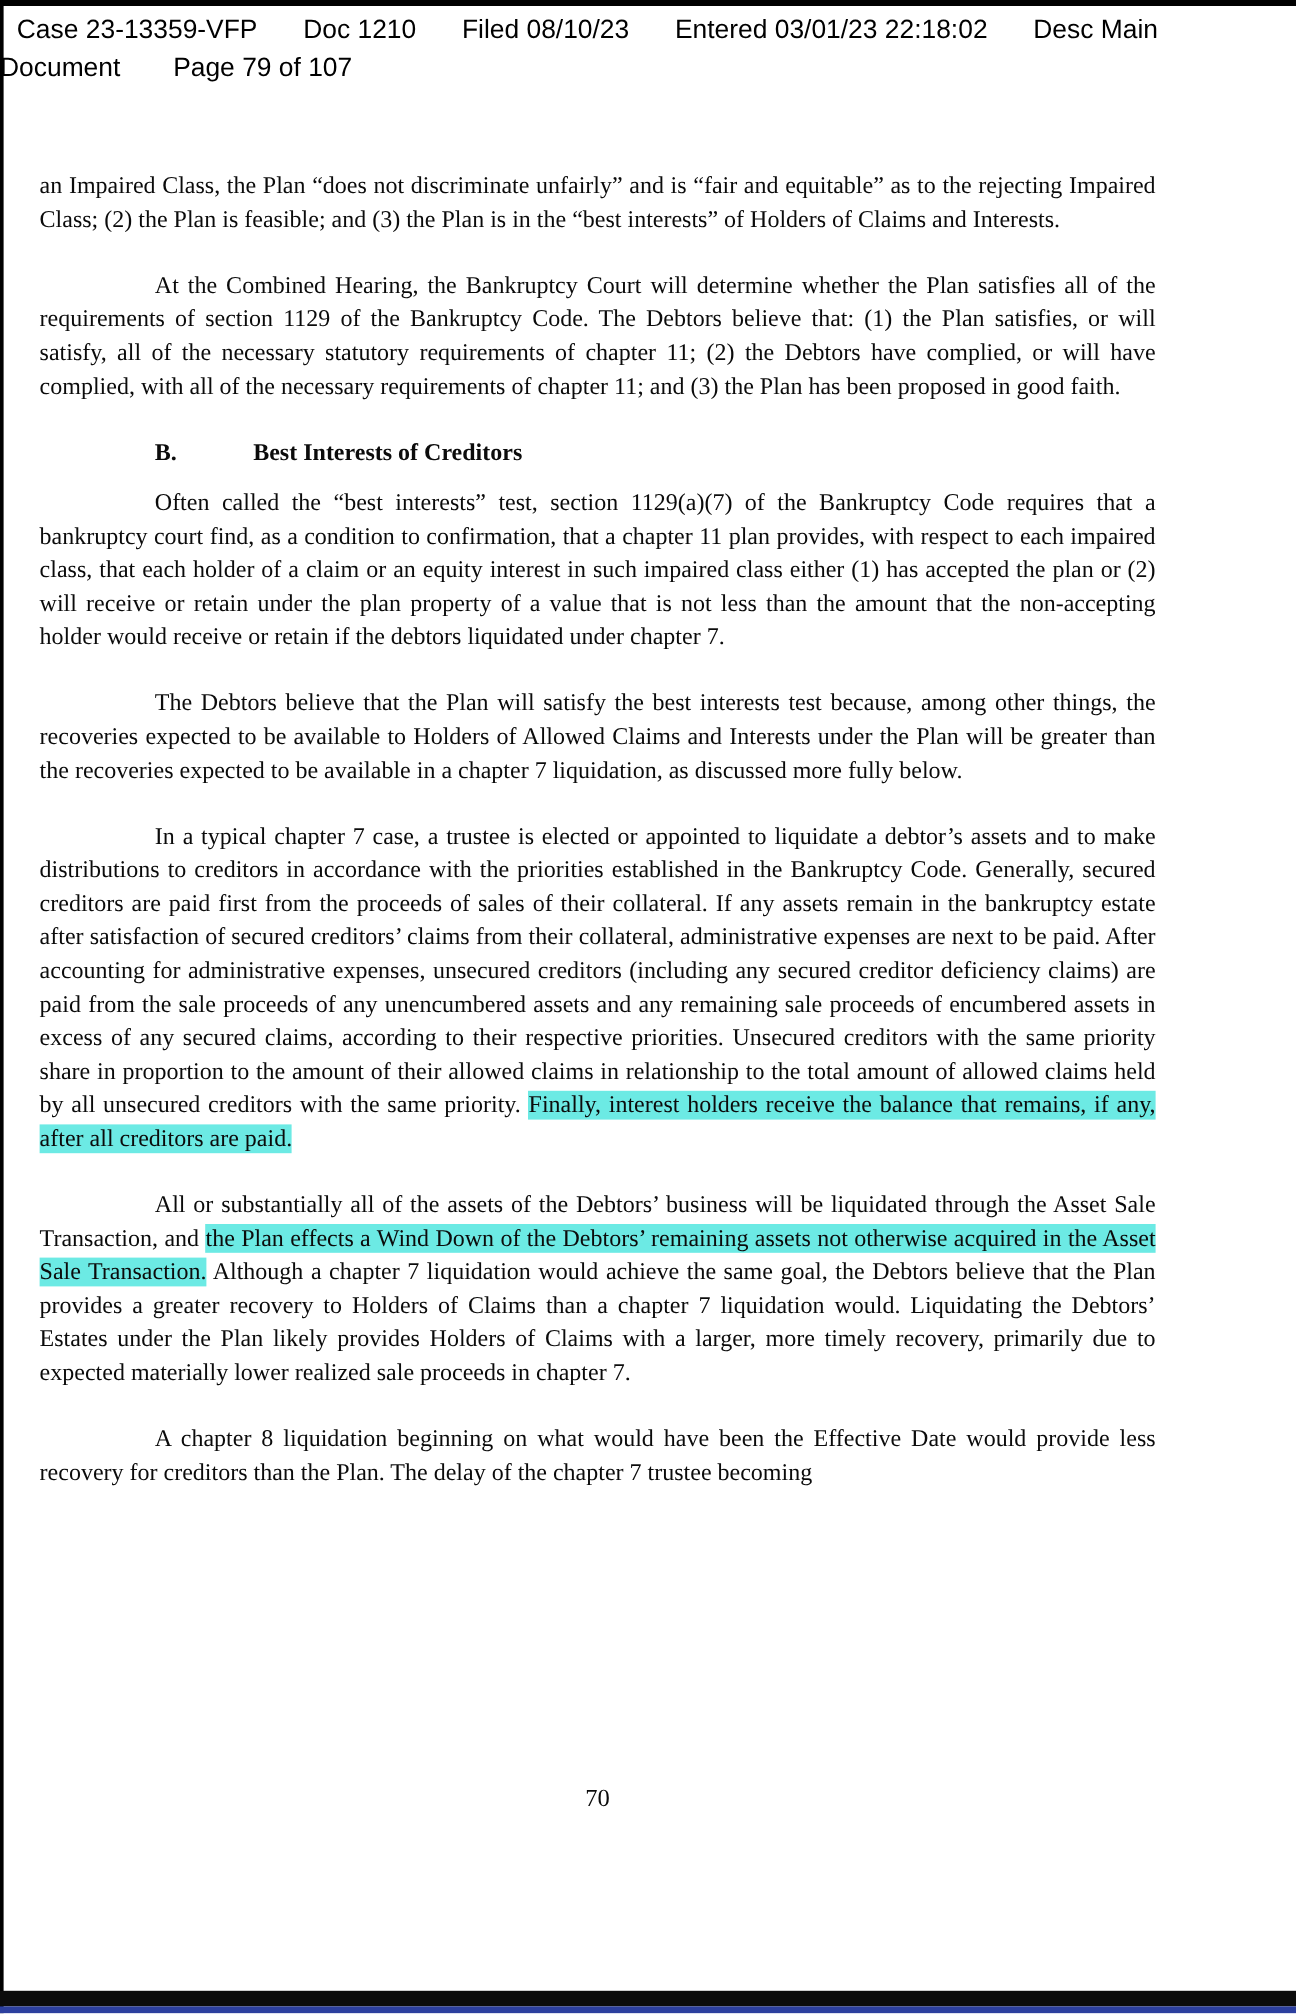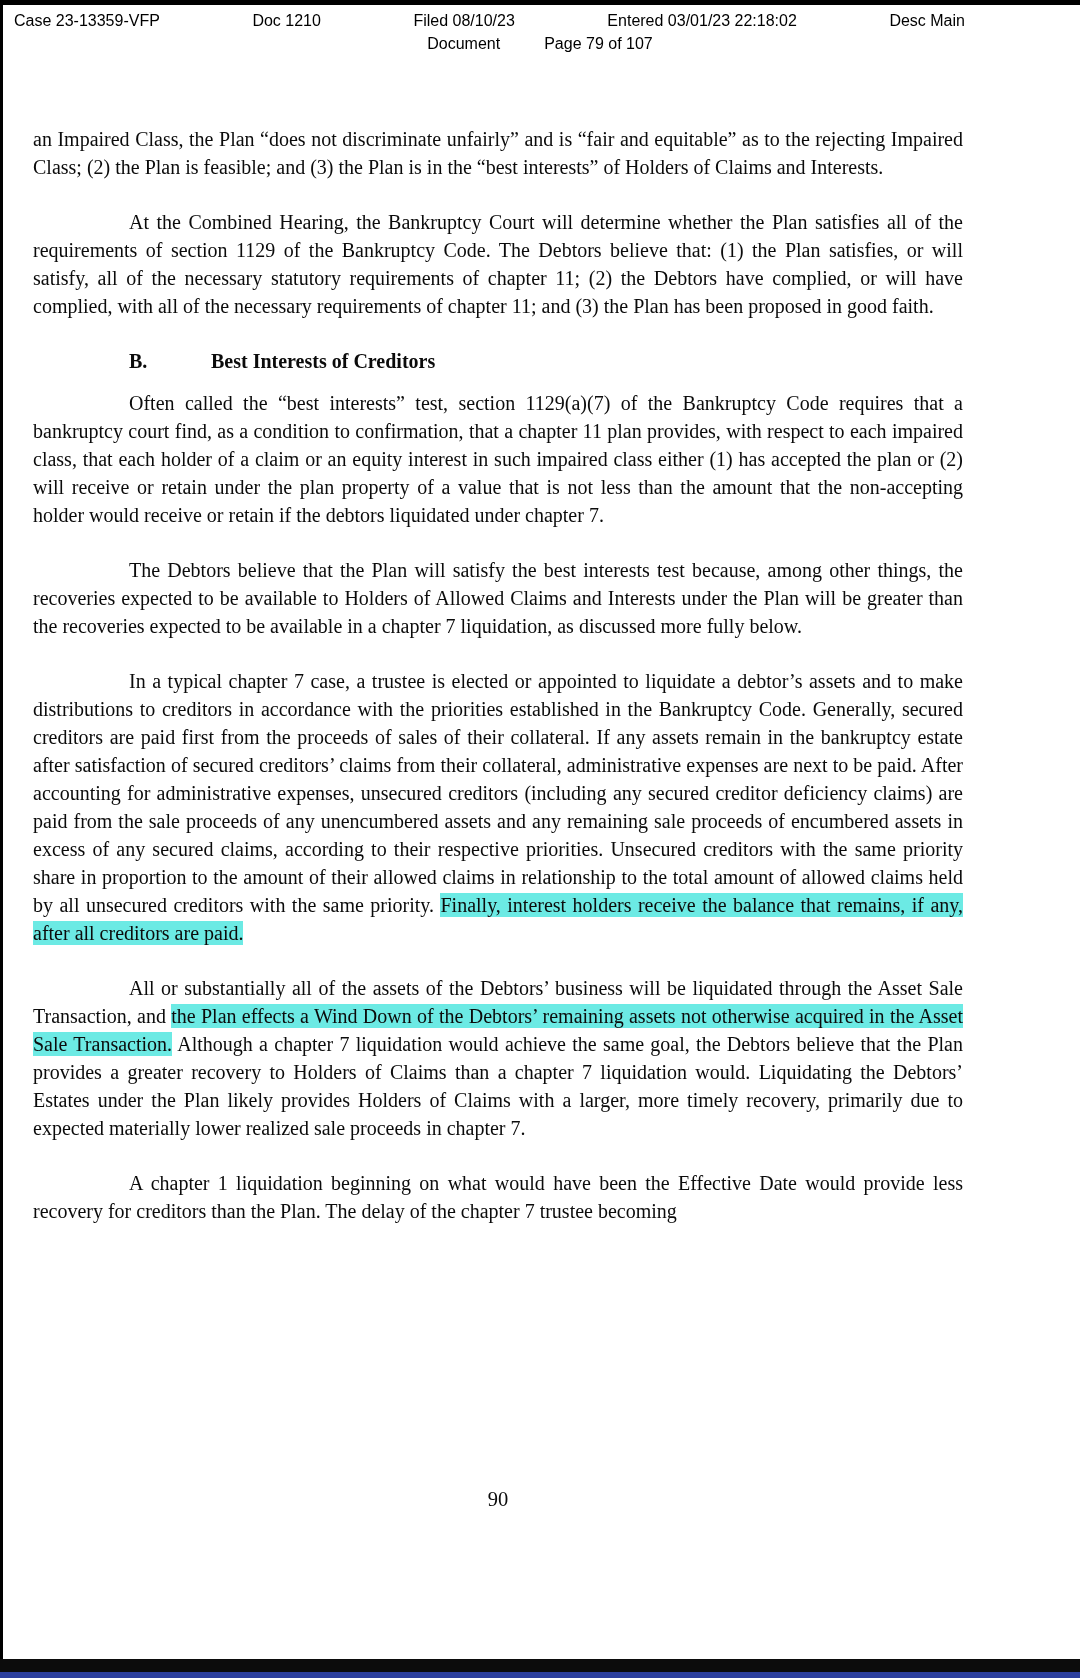--- a/index.html
+++ b/index.html
@@ -13,32 +13,31 @@
     overflow: hidden;
   }
   
   .scan-top    { position: absolute; top: 0; left: 0; width: 100%; height: 5px;  background: #000; }
   .scan-left   { position: absolute; top: 0; left: 0; width: 3px;  height: 100%; background: #000; }
   .scan-bottom { position: absolute; bottom: 6px; left: 0; width: 100%; height: 13px; background: #0c0c0c; }
   .scan-blue   { position: absolute; bottom: 0; left: 0; width: 100%; height: 6px; background: #2c3f9e; }
 
   .header {
     font-family: "Liberation Sans", sans-serif;
-    font-size: 16px;
+    font-size: 22px;
     padding-top: 12px;
     color: #000;
   }
   .header-line1 {
     display: flex;
     justify-content: space-between;
     padding: 0 115px 0 14px;
   }
   .header-line2 {
     display: flex;
-    justify-content: center;
     gap: 44px;
     margin-top: 5px;
   }
 
   .content {
     margin: 0 117px 0 33px; 
     padding-top: 72px;
     font-size: 20px;
     line-height: 28px;
   }
@@ -99,22 +98,22 @@
     </p>
 
     <p class="para">Often called the “best interests” test, section 1129(a)(7) of the Bankruptcy Code requires that a bankruptcy court find, as a condition to confirmation, that a chapter 11 plan provides, with respect to each impaired class, that each holder of a claim or an equity interest in such impaired class either (1) has accepted the plan or (2) will receive or retain under the plan property of a value that is not less than the amount that the non-accepting holder would receive or retain if the debtors liquidated under chapter 7.</p>
 
     <p class="para">The Debtors believe that the Plan will satisfy the best interests test because, among other things, the recoveries expected to be available to Holders of Allowed Claims and Interests under the Plan will be greater than the recoveries expected to be available in a chapter 7 liquidation, as discussed more fully below.</p>
 
     <p class="para"><span>In a typical chapter 7 case, a trustee is elected or appointed to liquidate a debtor’s assets and to make distributions to creditors in accordance with the priorities established in the Bankruptcy Code.  Generally, secured creditors are paid first from the proceeds of sales of their collateral.  If any assets remain in the bankruptcy estate after satisfaction of secured creditors’ claims from their collateral, administrative expenses are next to be paid.  After accounting for administrative expenses, unsecured creditors (including any secured creditor deficiency claims) are paid from the sale proceeds of any unencumbered assets and any remaining sale proceeds of encumbered assets in excess of any secured claims, according to their respective priorities.  Unsecured creditors with the same priority share in proportion to the amount of their allowed claims in relationship to the total amount of allowed claims held by all unsecured creditors with the same priority.  </span><span class="hl">Finally, interest holders receive the balance that remains, if any, after all creditors are paid.</span></p>
 
     <p class="para"><span>All or substantially all of the assets of the Debtors’ business will be liquidated through the Asset Sale Transaction, and </span><span class="hl">the Plan effects a Wind Down of the Debtors’ remaining assets not otherwise acquired in the Asset Sale Transaction.</span><span>  Although a chapter 7 liquidation would achieve the same goal, the Debtors believe that the Plan provides a greater recovery to Holders of Claims than a chapter 7 liquidation would.  Liquidating the Debtors’ Estates under the Plan likely provides Holders of Claims with a larger, more timely recovery, primarily due to expected materially lower realized sale proceeds in chapter 7.</span></p>
 
-    <p class="para">A chapter 1 liquidation beginning on what would have been the Effective Date would provide less recovery for creditors than the Plan.  The delay of the chapter 7 trustee becoming</p>
+    <p class="para">A chapter 8 liquidation beginning on what would have been the Effective Date would provide less recovery for creditors than the Plan.  The delay of the chapter 7 trustee becoming</p>
 
   </div>
 
-  <div class="page-number">90</div>
+  <div class="page-number">70</div>
 
   <div class="scan-bottom"></div>
   <div class="scan-blue"></div>
 
 </div>
 
 </body></html>

